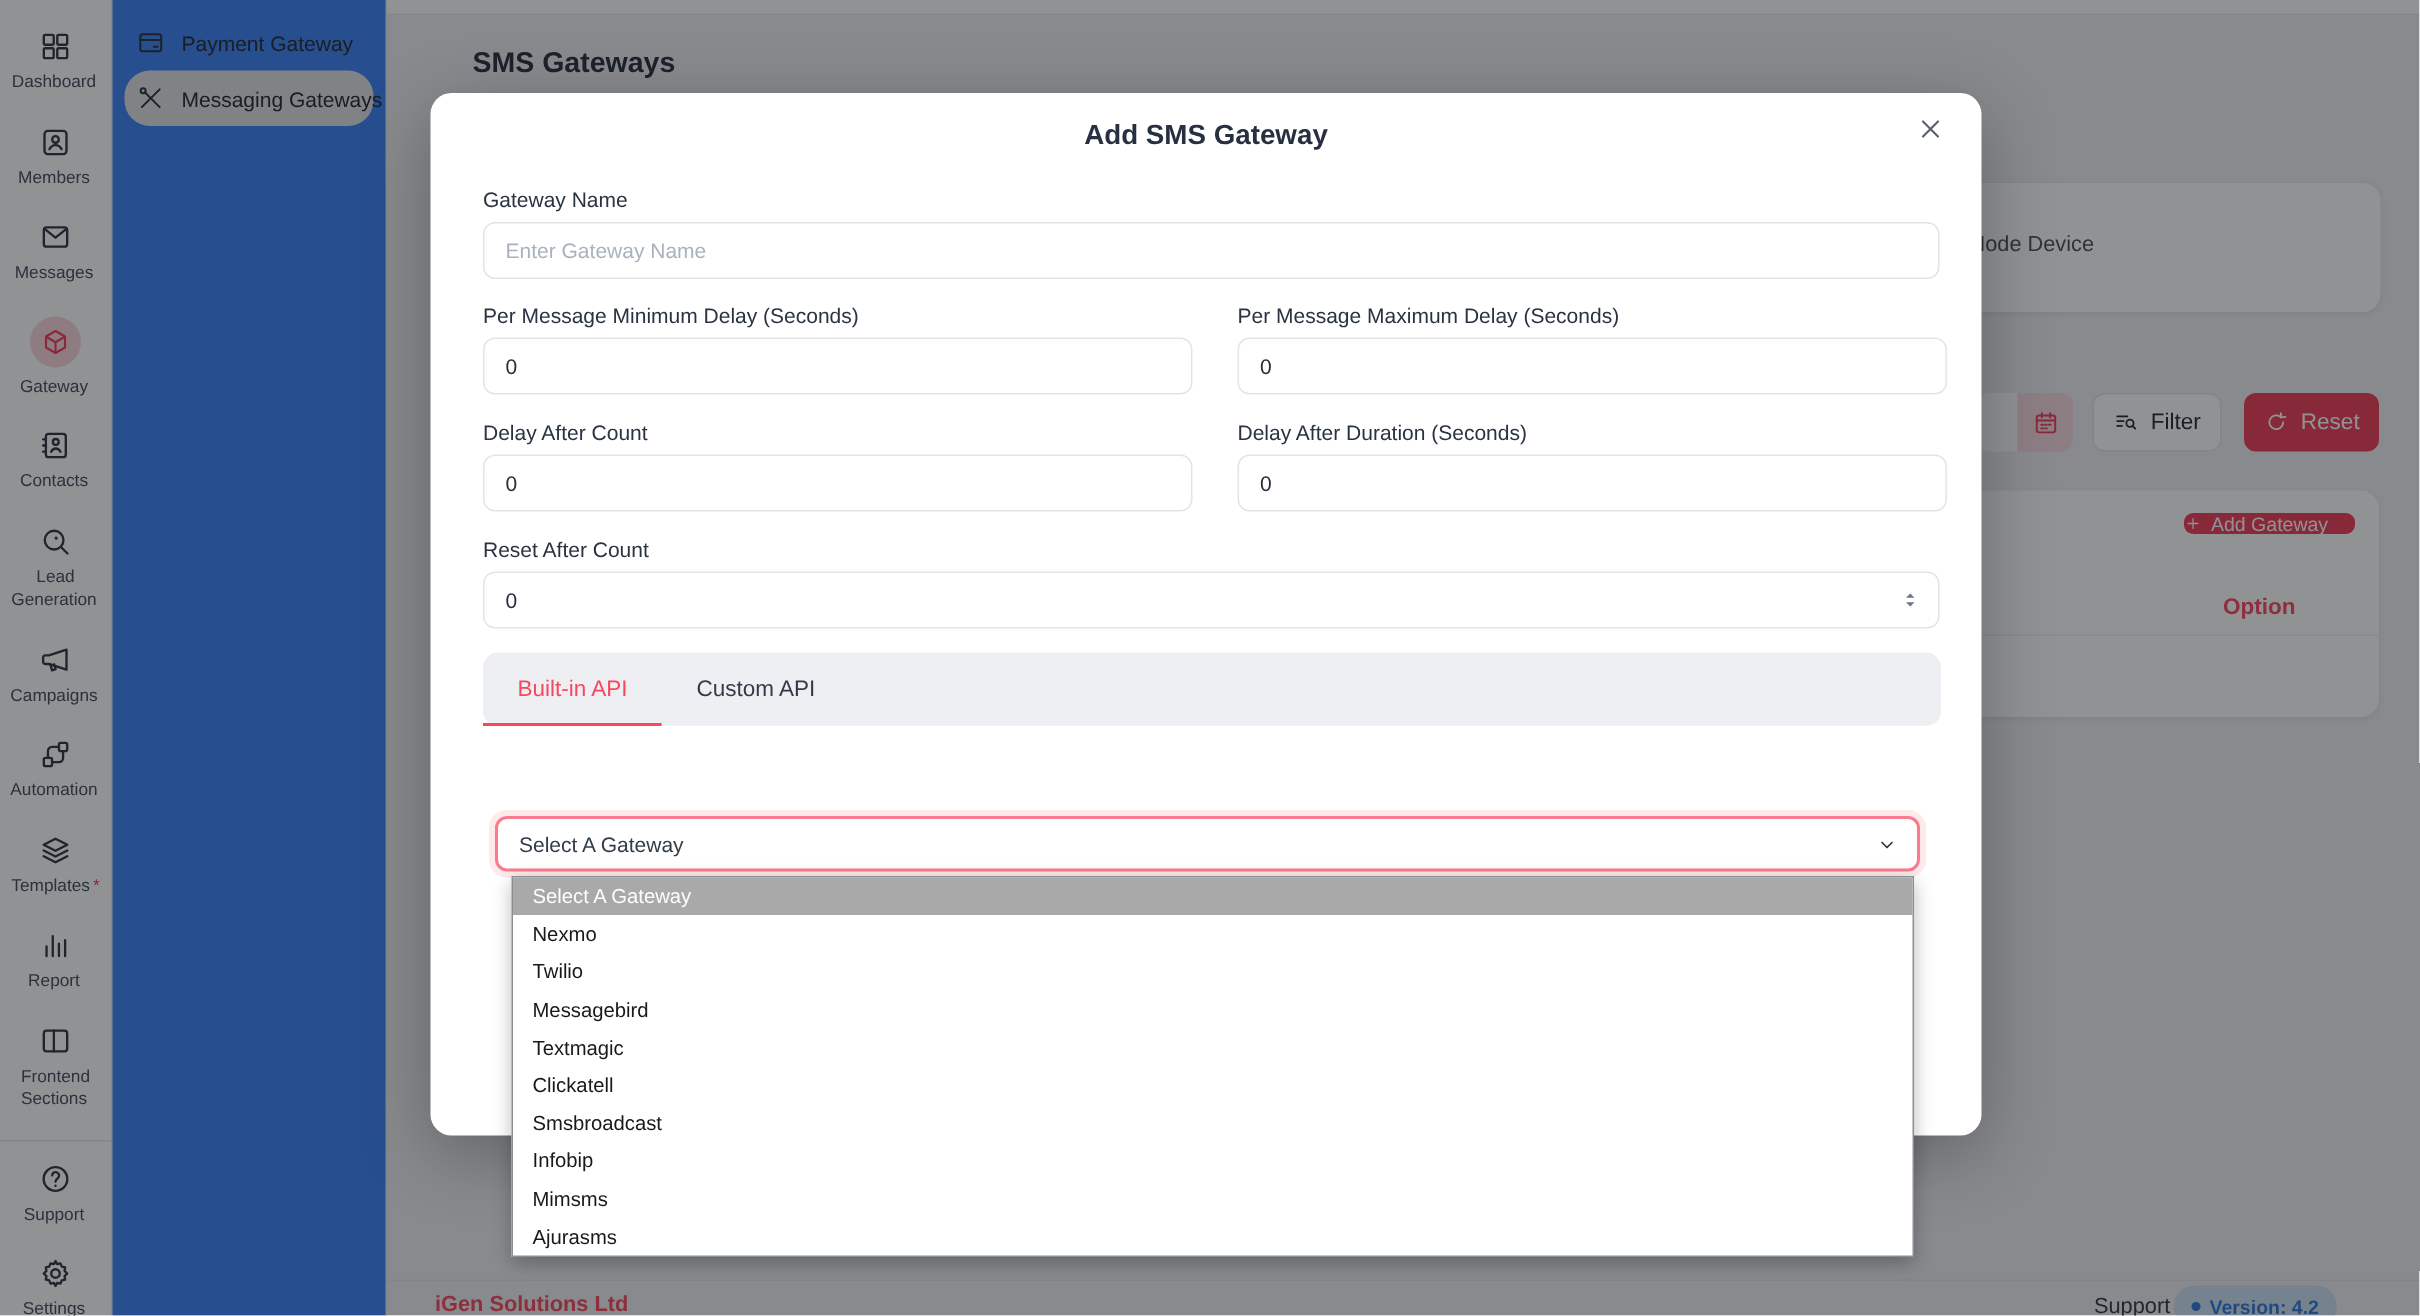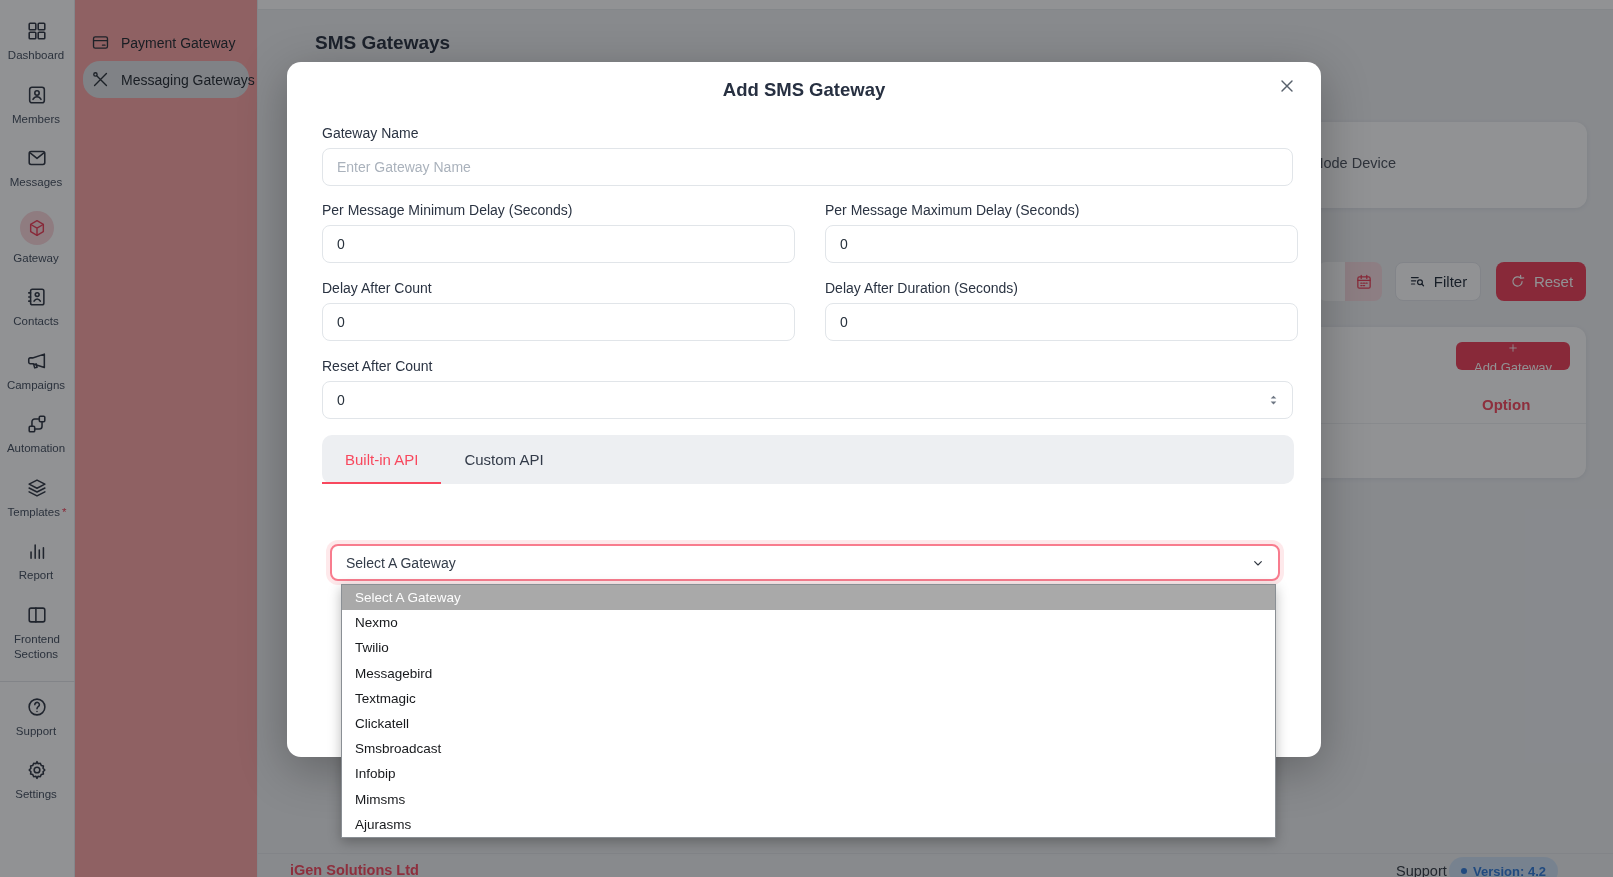--- a/index.html
+++ b/index.html
@@ -10,22 +10,22 @@
   .rail { position:absolute; left:0; top:0; width:75px; height:877px; background:#ffffff;
           border-right:1px solid #e7eaee; z-index:1; display:flex; flex-direction:column; align-items:center; padding-top:10px; }
   .rail-item { width:100%; padding:10px 2px; display:flex; flex-direction:column; align-items:center; gap:6px; cursor:pointer; }
   .ric { width:22px; height:22px; color:#2e3542; display:flex; align-items:center; justify-content:center; flex:0 0 auto; }
   .rail-item.active .ric { width:34px; height:34px; background:#fbd6db; border-radius:50%; padding:7px; color:#ef3e57; }
   .rlab { font-size:11.5px; color:#434e5e; text-align:center; line-height:1.35; }
   .ast { color:#ef3e57; font-size:11.5px; margin-left:2px; }
   .rail-div { width:75px; border-top:1px solid #e3e6e9; margin:8px 0 4px; }
 
   
-  .subrail { position:absolute; left:75px; top:0; width:183px; height:877px; background:#fca5a5;
-             border-right:1px solid #e7eaee; z-index:1; padding:24px 8px 0 8px; }
+  .subrail { position:absolute; left:75px; top:0; width:183px; height:877px; background:#3b82f6;
+             border-right:1px solid #e7eaee; z-index:1; padding:10px 8px 0 8px; }
   .sub-item { display:flex; align-items:center; gap:11px; padding:9px 8px; font-size:14px; color:#242a31; cursor:pointer; border-radius:17px; }
   .sub-item.active { background:#dfe2e6; }
   .sic { width:19px; height:19px; color:#2a3038; flex:0 0 auto; }
   .slab { white-space:nowrap; }
   .schev { width:14px; height:14px; color:#3c434c; margin-left:auto; }
 
   
   .main { position:absolute; left:258px; top:0; right:0; bottom:0; }
   .topbar { position:absolute; left:0; right:0; top:0; height:10px; background:#ffffff; border-bottom:1px solid #e8eaed; }
   .page-title { position:absolute; left:32px; top:32px; font-size:19px; font-weight:800; color:#28303f;margin-left:25px; }
@@ -34,22 +34,22 @@
   .node-label { position:absolute; left:653px; top:33px; font-size:14.5px; color:#4a515c; }
   .date-frag { position:absolute; left:1060px; top:262px; width:27px; height:39px; background:#fff; border-radius:8px 0 0 8px; }
   .cal-btn { position:absolute; left:1087px; top:262px; width:37px; height:39px; background:#f7dbe0; border-radius:0 8px 8px 0;
              display:flex; align-items:center; justify-content:center; color:#ef3e57; cursor:pointer; }
   .cal-btn .bic { width:18px; height:18px; }
   .btn { display:flex; align-items:center; justify-content:center; gap:8px; border-radius:8px; font-size:15px; font-weight:500; cursor:pointer; }
   .filter-btn { position:absolute; left:1137px; top:262px; width:86px; height:39px; background:#fff; border:1px solid #e3e6ea; color:#1f2937; }
   .reset-btn  { position:absolute; left:1238px; top:262px; width:90px; height:39px; background:#ef3e57; color:#fff; }
   .bic { width:17px; height:17px; flex:0 0 auto; }
   .table-card { left:382px; top:327px; width:946px; height:151px; }
-  .add-btn { position:absolute; left:816px; top:15px; width:114px; height:28px; background:#ef3e57; color:#fff; border-radius:6px;
-             display:flex; align-items:center; gap:6px; font-size:13px; font-weight:500; cursor:pointer;flex-direction:column; }
+  .add-btn { position:absolute; left:816px; top:15px; width:114px; height:14px; background:#ef3e57; color:#fff; border-radius:6px;
+             display:flex; align-items:center; gap:6px; font-size:13px; font-weight:500; cursor:pointer; }
   .add-btn .bic { width:12px; height:12px; }
   .option-hdr { position:absolute; left:797px; top:69px; font-size:15px; font-weight:700; color:#f8485e;margin-left:45px; }
   .hdr-line { position:absolute; left:0; right:0; top:96px; border-bottom:1px solid #eef0f3; }
   .footer-line { position:absolute; left:0; right:0; top:853px; border-top:1px solid #e4e6e9; }
   .brand { position:absolute; left:32px; top:862px; font-size:14.5px; font-weight:700; color:#f8485e; }
   .support-link { position:absolute; left:1138px; top:863px; font-size:14.5px; color:#323941; cursor:pointer; }
   .version-badge { position:absolute; left:1191px; top:857px; height:28px; padding:0 12px; background:#cfe2f6; border-radius:14px;
                    color:#2f7ad9; font-size:13px; font-weight:600; display:flex; align-items:center; gap:6px; }
   .vdot { width:6px; height:6px; border-radius:50%; background:#2f7ad9; }
 
@@ -132,20 +132,30 @@
               <circle cx="12.2" cy="9.4" r="2.1"></circle>
               <path d="M8.8 16.6c.8-1.6 2-2.4 3.4-2.4s2.6.8 3.4 2.4"></path>
               <path d="M3 7.5h2M3 12h2M3 16.5h2"></path>
             </svg>
           </span>
           <span class="rlab"><span>Contacts</span><span class="ast"></span></span>
         </div>
         <div class="rail-item">
           <span class="ric">
             <svg width="100%" height="100%" viewBox="0 0 24 24" fill="none" stroke="currentColor" stroke-width="1.7" stroke-linecap="round" stroke-linejoin="round">
+              <circle cx="11" cy="11" r="6.8"></circle>
+              <path d="M20.7 20.7L16 16"></path>
+              <circle cx="12.5" cy="9.5" r="1.2" fill="currentColor" stroke="none"></circle>
+            </svg>
+          </span>
+          <span class="rlab"><span>Lead Generation</span><span class="ast"></span></span>
+        </div>
+        <div class="rail-item">
+          <span class="ric">
+            <svg width="100%" height="100%" viewBox="0 0 24 24" fill="none" stroke="currentColor" stroke-width="1.7" stroke-linecap="round" stroke-linejoin="round">
               <path d="M20 4.5L7.2 8.6H4.6A1.6 1.6 0 0 0 3 10.2v3.1a1.6 1.6 0 0 0 1.6 1.6h2.6L20 19z"></path>
               <path d="M8.3 15.4l1.2 4.1 2.6-.8-1.1-3.6"></path>
             </svg>
           </span>
           <span class="rlab"><span>Campaigns</span><span class="ast"></span></span>
         </div>
         <div class="rail-item">
           <span class="ric">
             <svg width="100%" height="100%" viewBox="0 0 24 24" fill="none" stroke="currentColor" stroke-width="1.7" stroke-linecap="round" stroke-linejoin="round">
               <rect x="3.5" y="14.5" width="6" height="6" rx="1.2"></rect>

